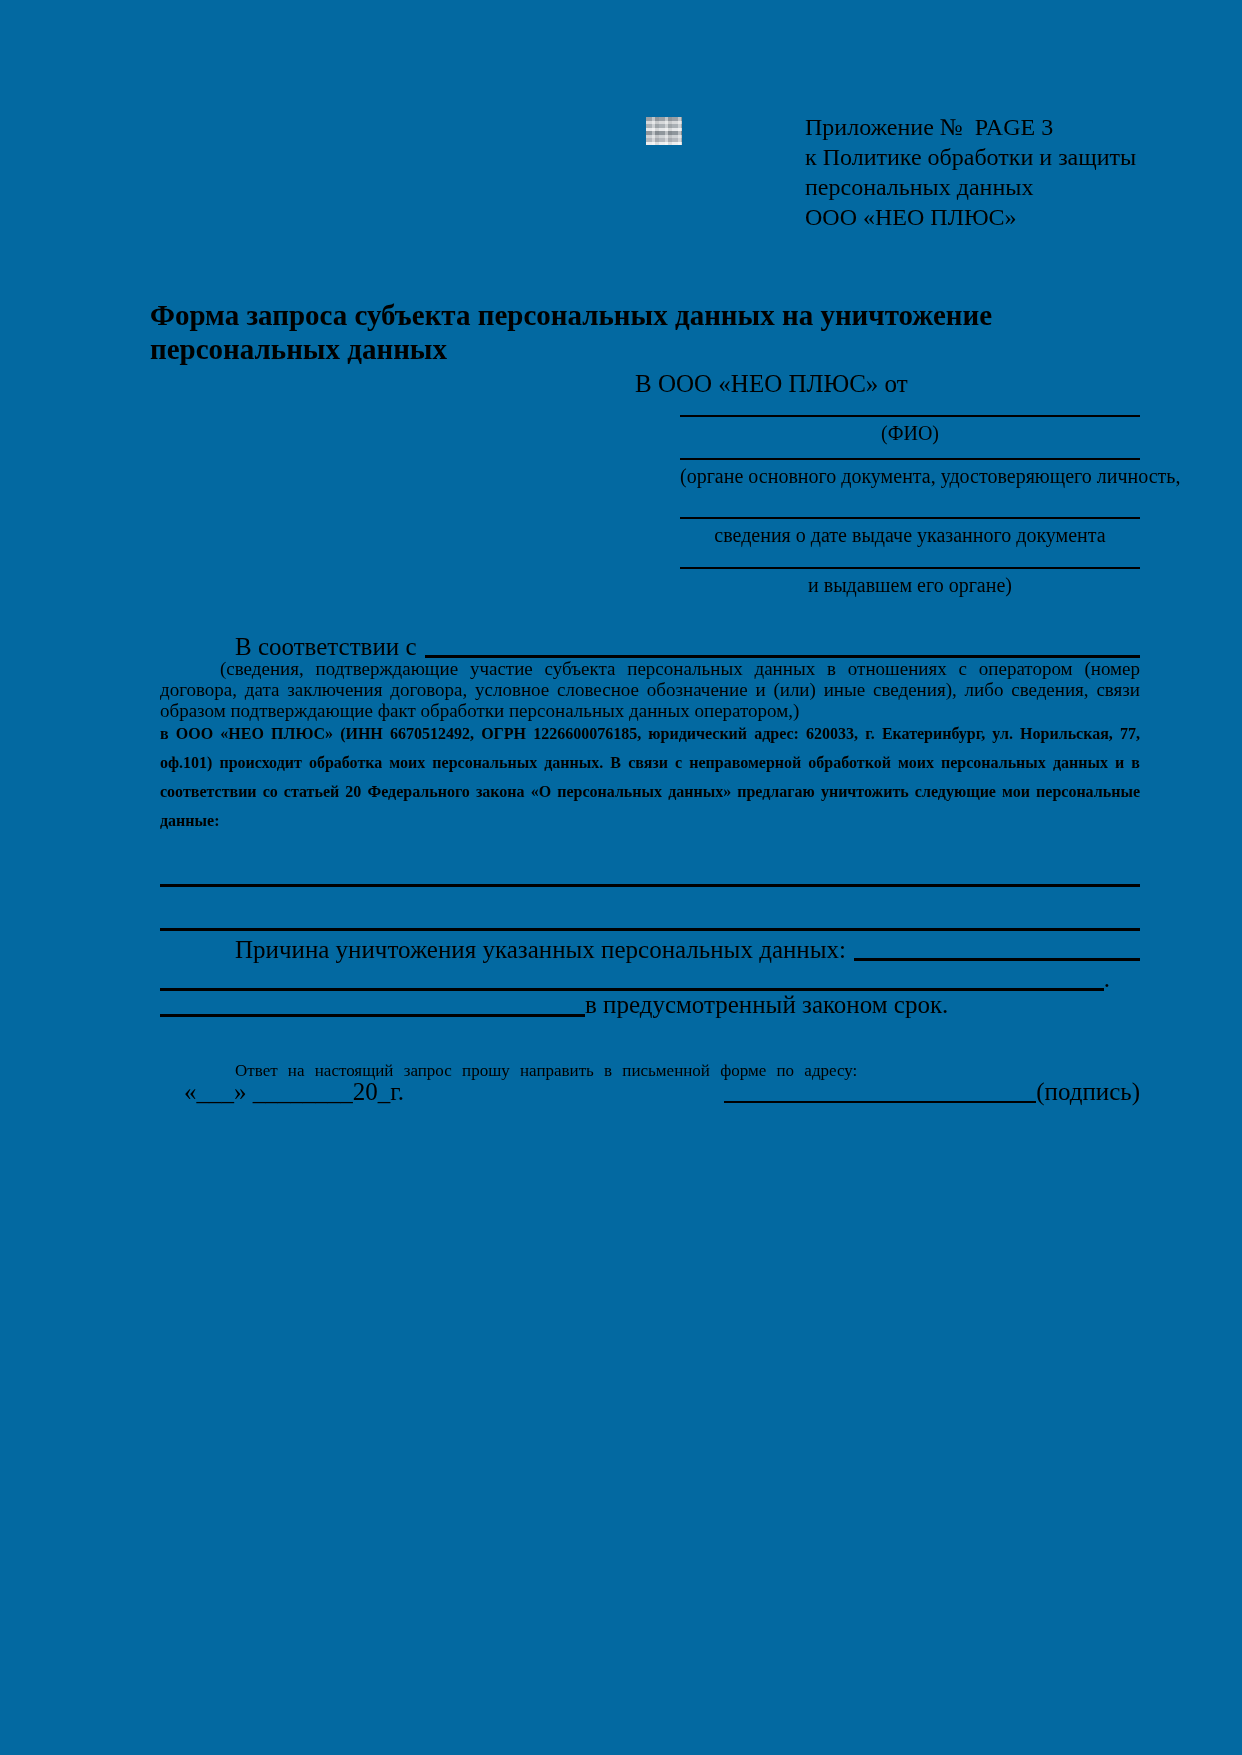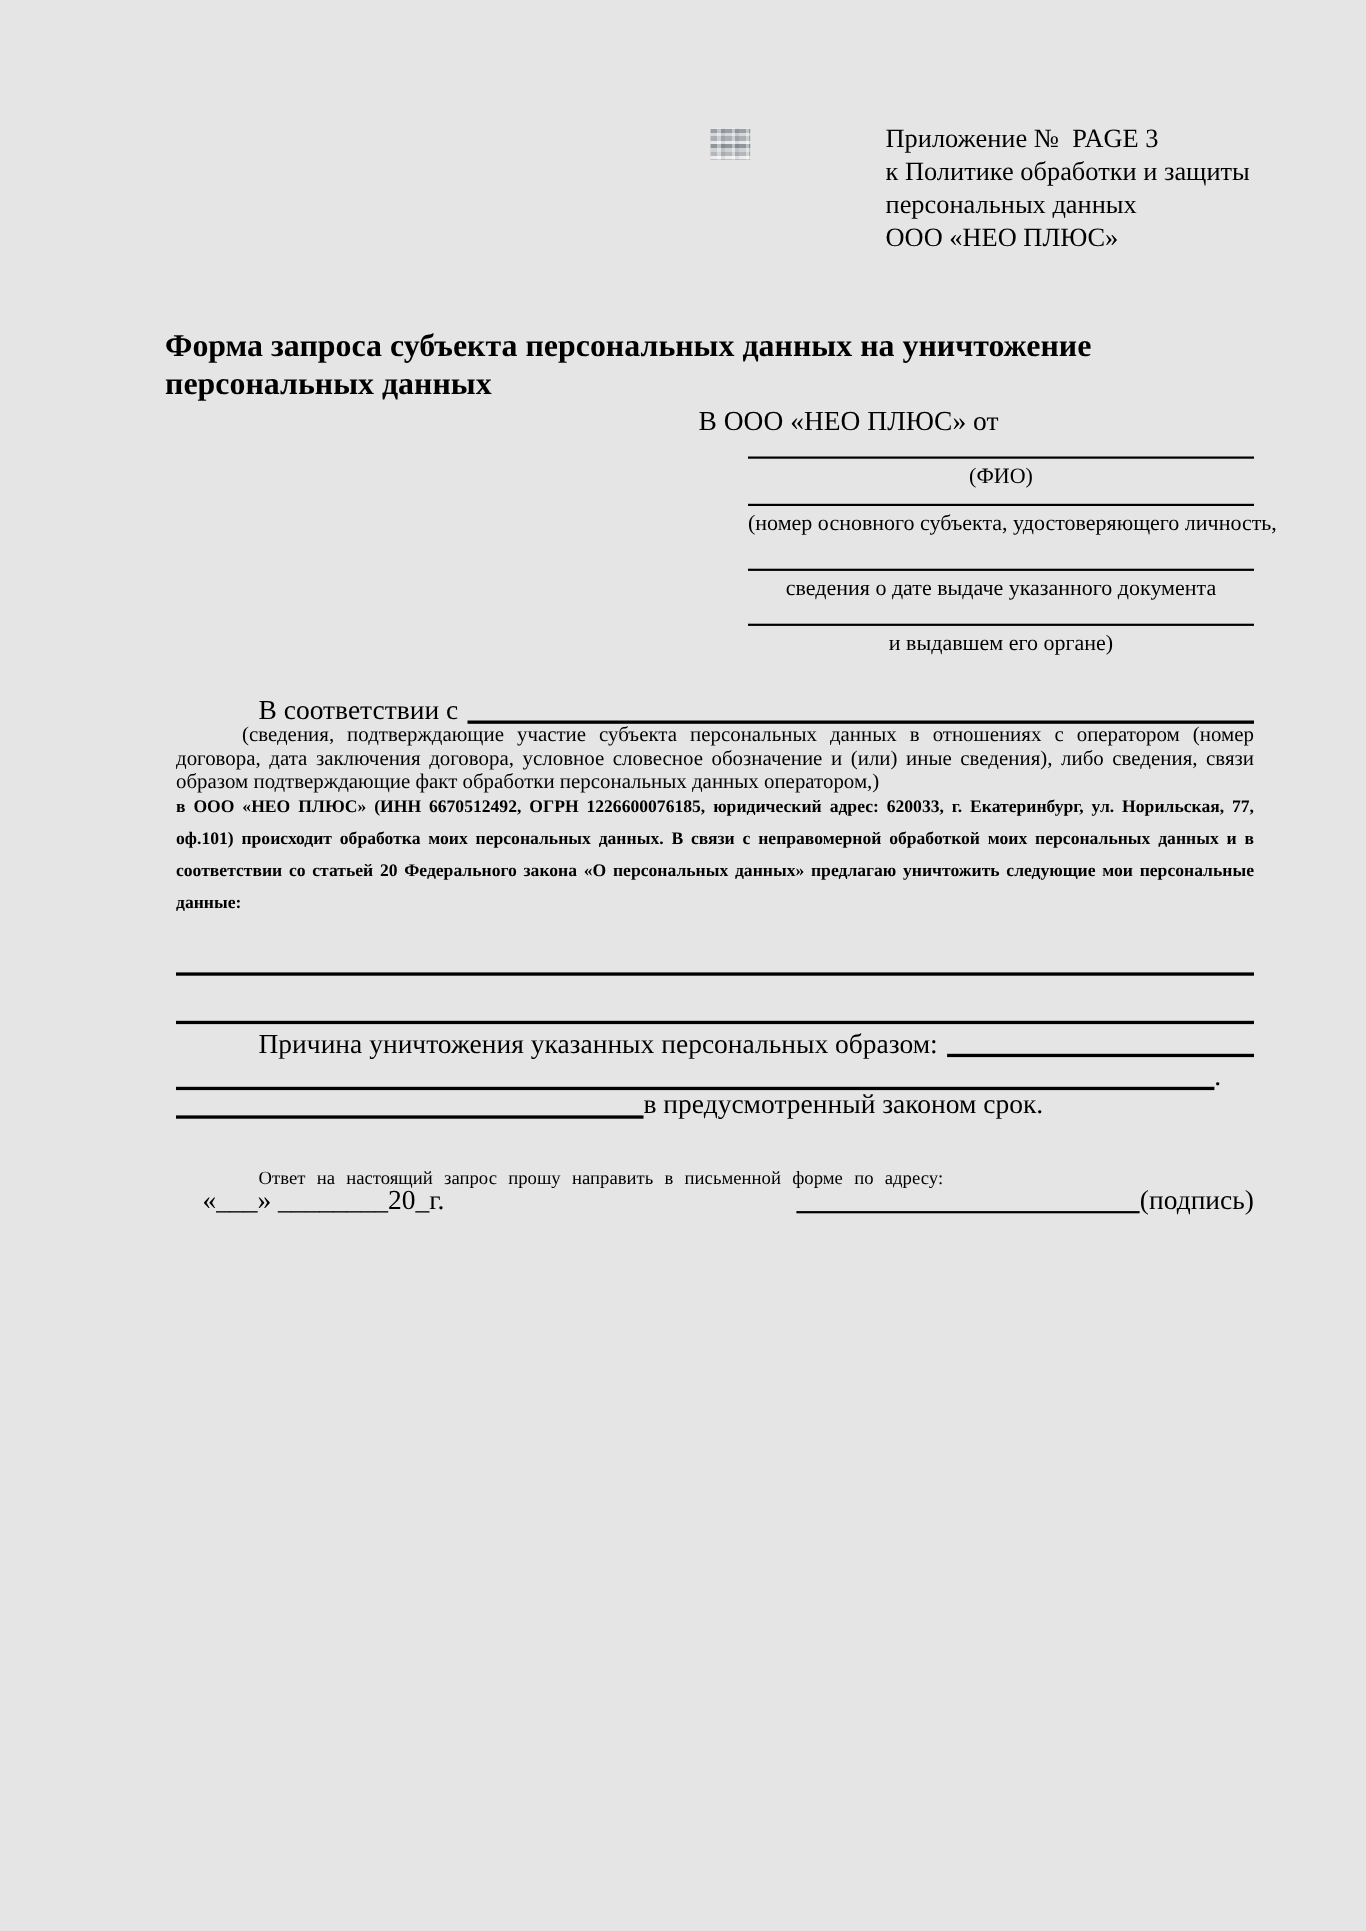--- a/index.html
+++ b/index.html
@@ -1,20 +1,20 @@
 <!DOCTYPE html>
 <html lang="ru"><head>
 <meta charset="utf-8">
 <style>
   html, body { margin:0; padding:0; background:#ffffff; }
   .page {
     position: relative;
     width: 1242px;
     height: 1755px;
-    background: #e5e5e5;
+    background: #0369a1;
     color: #000000;
     font-family: "Liberation Serif", "DejaVu Serif", serif;
     overflow: hidden;
   }
   
   .artifact {
     position: absolute; left: 646px; top: 117px; width: 36px; height: 28px;
     background:
       repeating-linear-gradient(90deg, rgba(255,255,255,0) 0 6px, rgba(255,255,255,.40) 6px 9px, rgba(0,0,0,.07) 9px 13px),
       repeating-linear-gradient(180deg, #9aa0a6 0 4px, #d6d8da 4px 7px, #aab0b5 7px 11px, #e6e8ea 11px 14px, #8f969c 14px 18px, #cfd2d5 18px 21px, #b4b8bd 21px 25px, #edeeef 25px 28px);
@@ -119,21 +119,21 @@
 
   <div class="addressee">В ООО «НЕО ПЛЮС» от</div>
 
   <div class="field" style="top:415px">
     <div class="field-line"></div>
     <div class="field-label">(ФИО)</div>
   </div>
 
   <div class="field" style="top:458px">
     <div class="field-line"></div>
-    <div class="field-label">(номер основного субъекта, удостоверяющего личность,</div>
+    <div class="field-label">(органе основного документа, удостоверяющего личность,</div>
   </div>
 
   <div class="field" style="top:517px">
     <div class="field-line"></div>
     <div class="field-label">сведения о дате выдаче указанного документа</div>
   </div>
 
   <div class="field" style="top:567px">
     <div class="field-line"></div>
     <div class="field-label">и выдавшем его органе)</div>
@@ -145,21 +145,21 @@
   </div>
 
   <div class="fine-print">(сведения, подтверждающие участие субъекта персональных данных в отношениях с оператором (номер договора, дата заключения договора, условное словесное обозначение и (или) иные сведения), либо сведения, связи образом подтверждающие факт обработки персональных данных оператором,)</div>
 
   <div class="body-par">в ООО «НЕО ПЛЮС» (ИНН 6670512492, ОГРН 1226600076185, юридический адрес: 620033, г. Екатеринбург, ул. Норильская, 77, оф.101) происходит обработка моих персональных данных. В связи с неправомерной обработкой моих персональных данных и в соответствии со статьей 20 Федерального закона «О персональных данных» предлагаю уничтожить следующие мои персональные данные:</div>
 
   <div class="ruleline" style="top:884px"></div>
   <div class="ruleline" style="top:928px"></div>
 
   <div class="reason">
-    <span class="lead">Причина уничтожения указанных персональных образом:</span>
+    <span class="lead">Причина уничтожения указанных персональных данных:</span>
     <span class="hfill"></span>
   </div>
 
   <div class="reason-blank">
     <span class="hfill"></span>
     <span class="dot">.</span>
   </div>
 
   <div class="reply1">Ответ на настоящий запрос прошу направить в письменной форме по адресу:</div>
 

